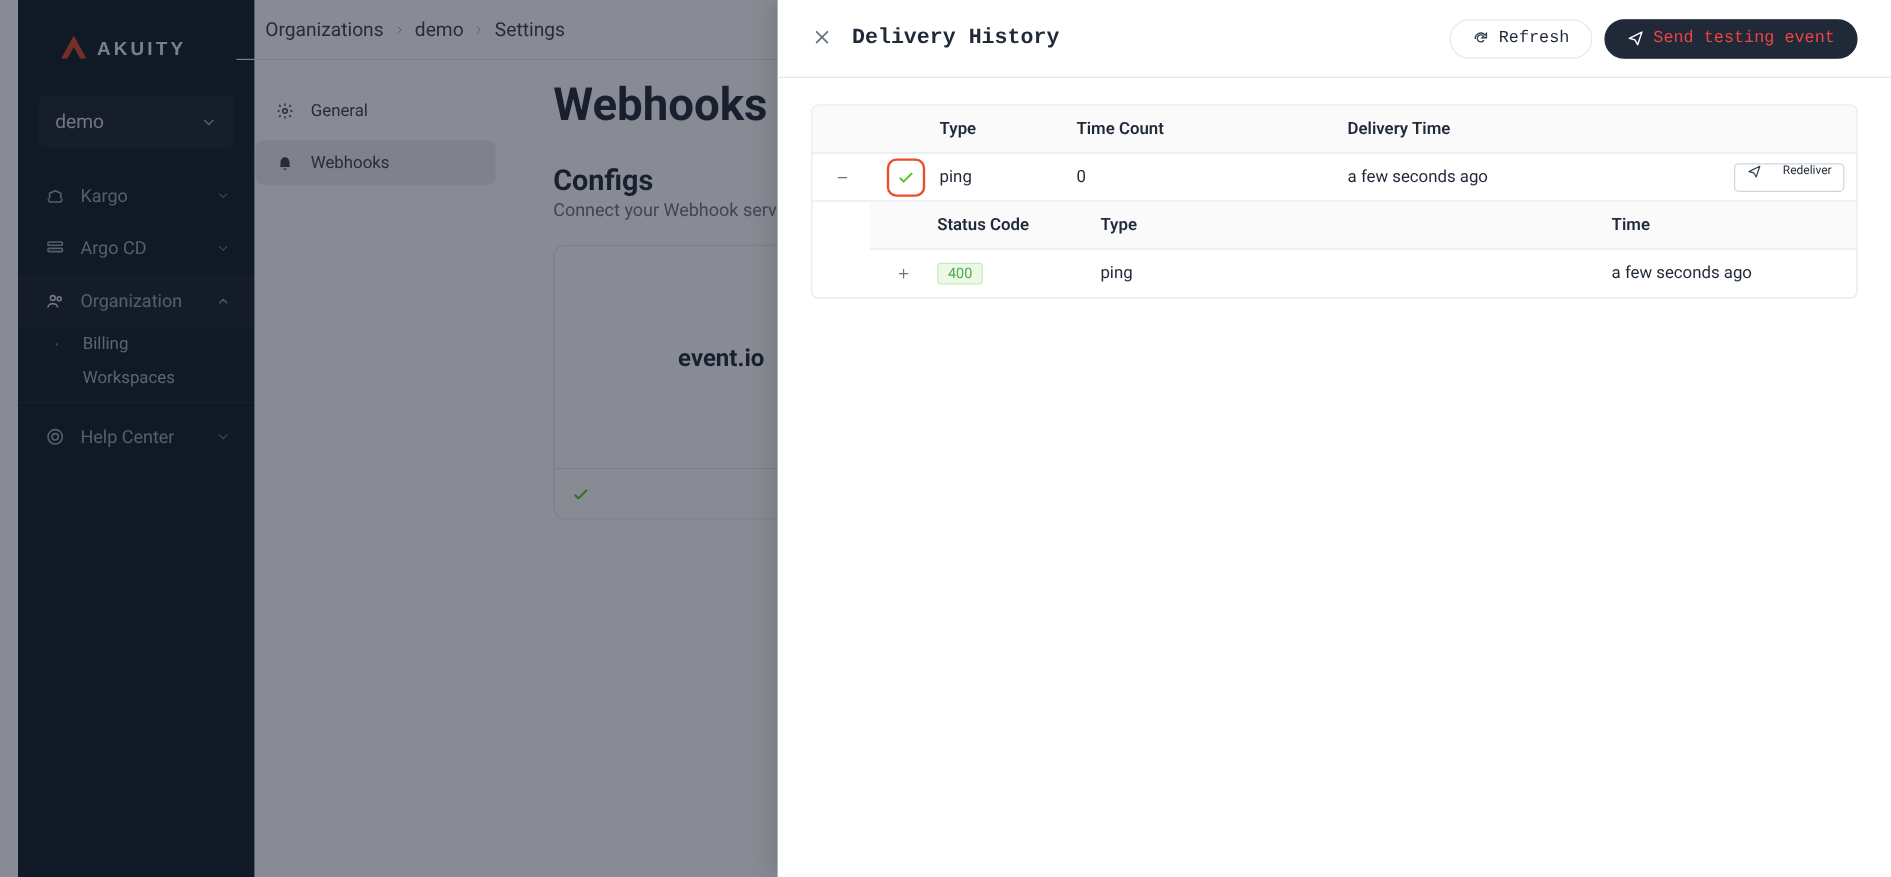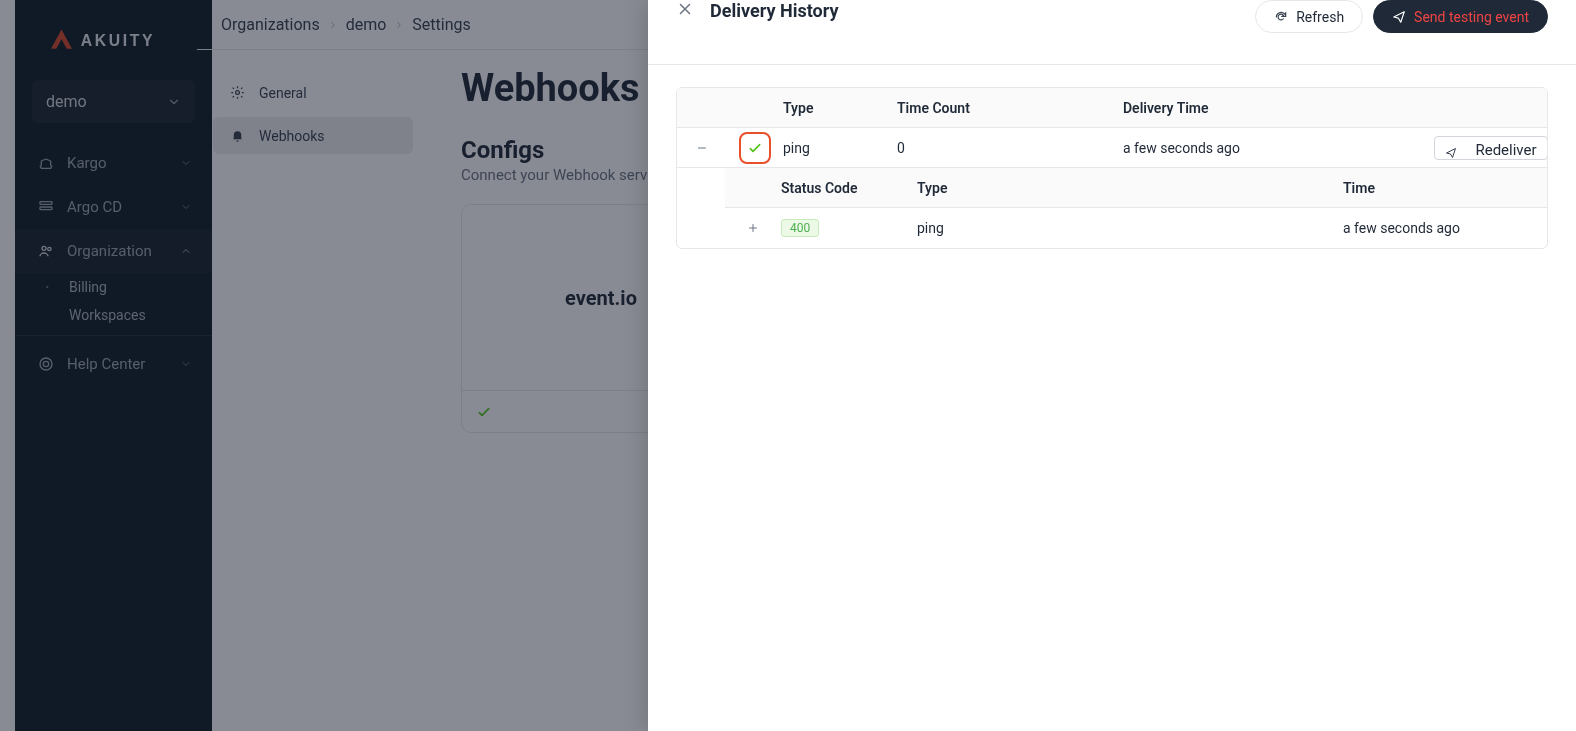--- a/index.html
+++ b/index.html
@@ -53,38 +53,38 @@
 .section-desc{color:var(--subtle-text);font-size:15px;margin:0 0 20px;}
 .card{width:280px;border:1px solid var(--border);border-radius:10px;display:flex;flex-direction:column;overflow:hidden;}
 .card-body{height:185px;display:flex;align-items:center;justify-content:center;font-size:20px;font-weight:700;}
 .card-footer{height:42px;border-top:1px solid var(--border);display:flex;align-items:center;padding:0 14px;gap:0;}
 .card-footer .status-ico{color:var(--green);margin-right:auto;}
 .card-footer .icon-btn{width:28px;display:inline-flex;justify-content:center;color:var(--gray-icon);cursor:pointer;}
 .card-footer .icon-btn.delete{color:var(--red);}
 
 .overlay{position:absolute;left:0;top:0;right:0;bottom:0;background:var(--panel-overlay);}
 .drawer{position:absolute;right:0;top:0;width:928px;height:100%;background:var(--drawer-bg);display:flex;flex-direction:column;box-shadow:-4px 0 20px rgba(0,0,0,0.15);}
-.drawer-head{height:65px;border-bottom:1px solid var(--border);display:flex;align-items:flex-start;padding:0 28px;}
+.drawer-head{height:65px;border-bottom:1px solid var(--border);display:flex;align-items:center;padding:0 28px;font-family:Liberation Mono, monospace;}
 .drawer-close{width:20px;height:20px;display:inline-flex;cursor:pointer;color:#6b7280;margin-right:14px;}
 .drawer-title{font-size:18px;font-weight:700;flex:1;}
 .drawer-actions{display:flex;gap:10px;align-items:center;}
 .btn{height:33px;border-radius:18px;display:inline-flex;align-items:center;padding:0 18px;font-size:14px;cursor:pointer;border:1px solid var(--border);background:#fff;gap:8px;}
 .btn.dark{background:var(--btn-dark-bg);color:#ef4444;border-color:var(--btn-dark-bg);}
 .drawer-body{padding:22px 28px;flex:1;}
 .tbl{width:100%;border:1px solid var(--border);border-radius:6px;overflow:hidden;}
 .tbl-head{display:flex;background:#fafafa;border-bottom:1px solid var(--border);height:40px;align-items:center;font-weight:600;}
 .tbl-row{display:flex;height:40px;align-items:center;border-bottom:1px solid var(--border);}
 .col-exp{width:50px;display:flex;justify-content:center;align-items:center;color:#6b7280;cursor:pointer;}
 .col-status{width:56px;display:flex;justify-content:center;align-items:center;}
 .col-type{width:114px;padding-left:0;}
 .col-retry{width:226px;}
 .col-time{flex:1;}
 .col-action{width:112px;display:flex;justify-content:center;}
 .success-box{width:32px;height:32px;border:2px solid #e8502a;border-radius:8px;display:flex;align-items:center;justify-content:center;color:var(--green);}
-.tiny-btn{height:24px;border:1px solid #d1d5db;border-radius:4px;background:#fff;display:inline-flex;align-items:flex-end;padding:0 10px;gap:18px;font-size:15px;cursor:pointer;}
+.tiny-btn{height:24px;border:1px solid #d1d5db;border-radius:4px;background:#fff;display:inline-flex;align-items:flex-start;padding:0 10px;gap:18px;font-size:10px;cursor:pointer;}
 
 .sub-tbl{margin-left:48px;}
 .sub-head{display:flex;background:#fafafa;height:40px;align-items:center;font-weight:600;border-bottom:1px solid var(--border);}
 .sub-row{display:flex;height:40px;align-items:center;}
 .sub-col-exp{width:56px;display:flex;justify-content:center;color:#6b7280;cursor:pointer;}
 .sub-col-status{width:136px;}
 .sub-col-type{width:426px;}
 .sub-col-time{flex:1;}
 .badge{display:inline-block;background:#ecf9e6;color:#4caf50;border:1px solid #c6edb9;border-radius:3px;padding:1px 8px;font-size:12px;}
 svg{display:block;}

